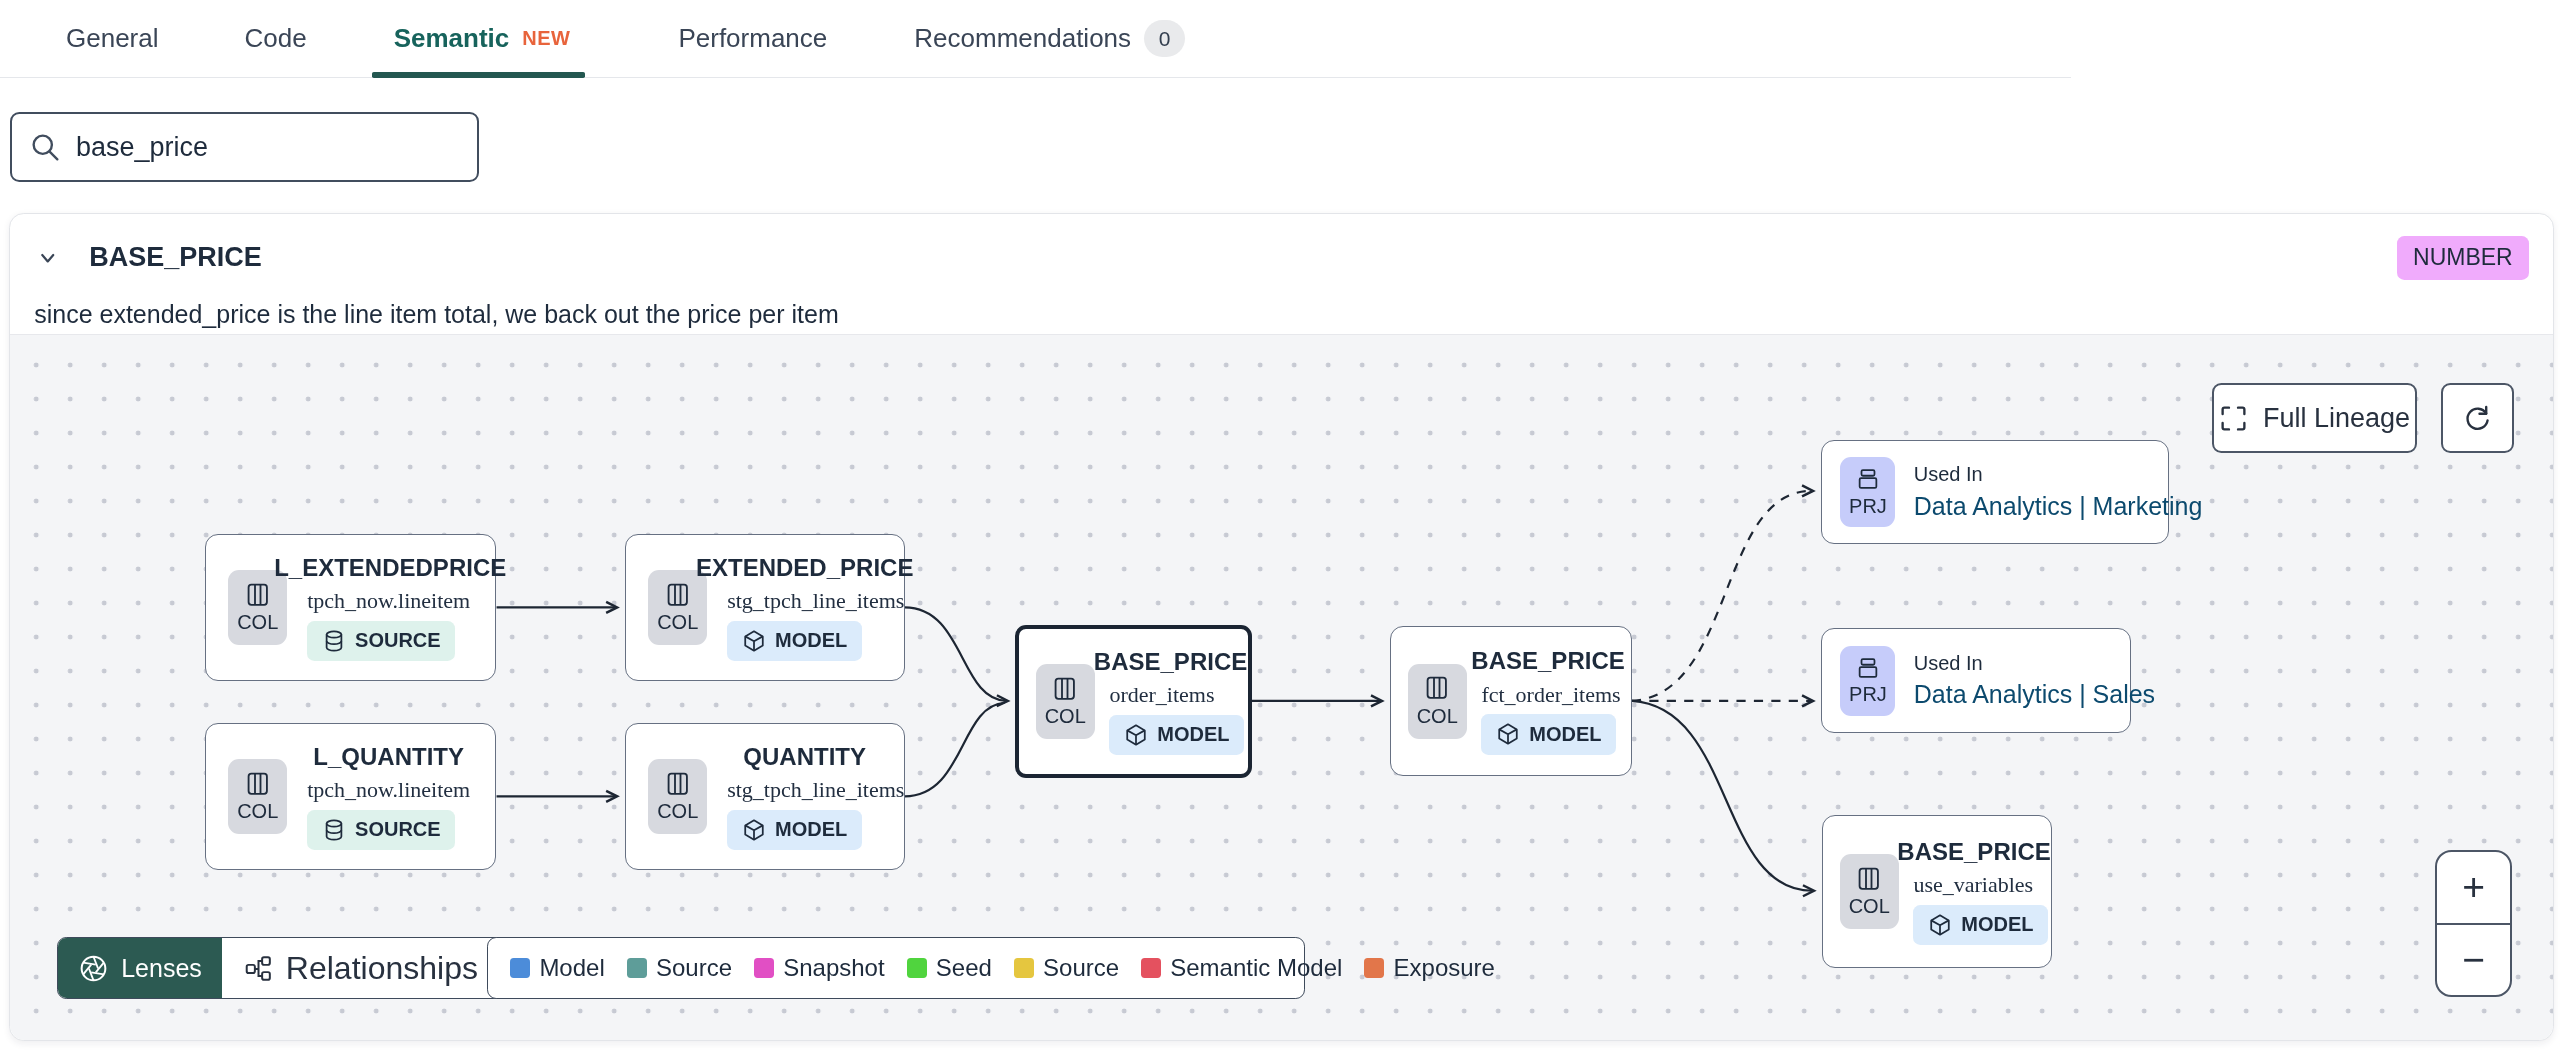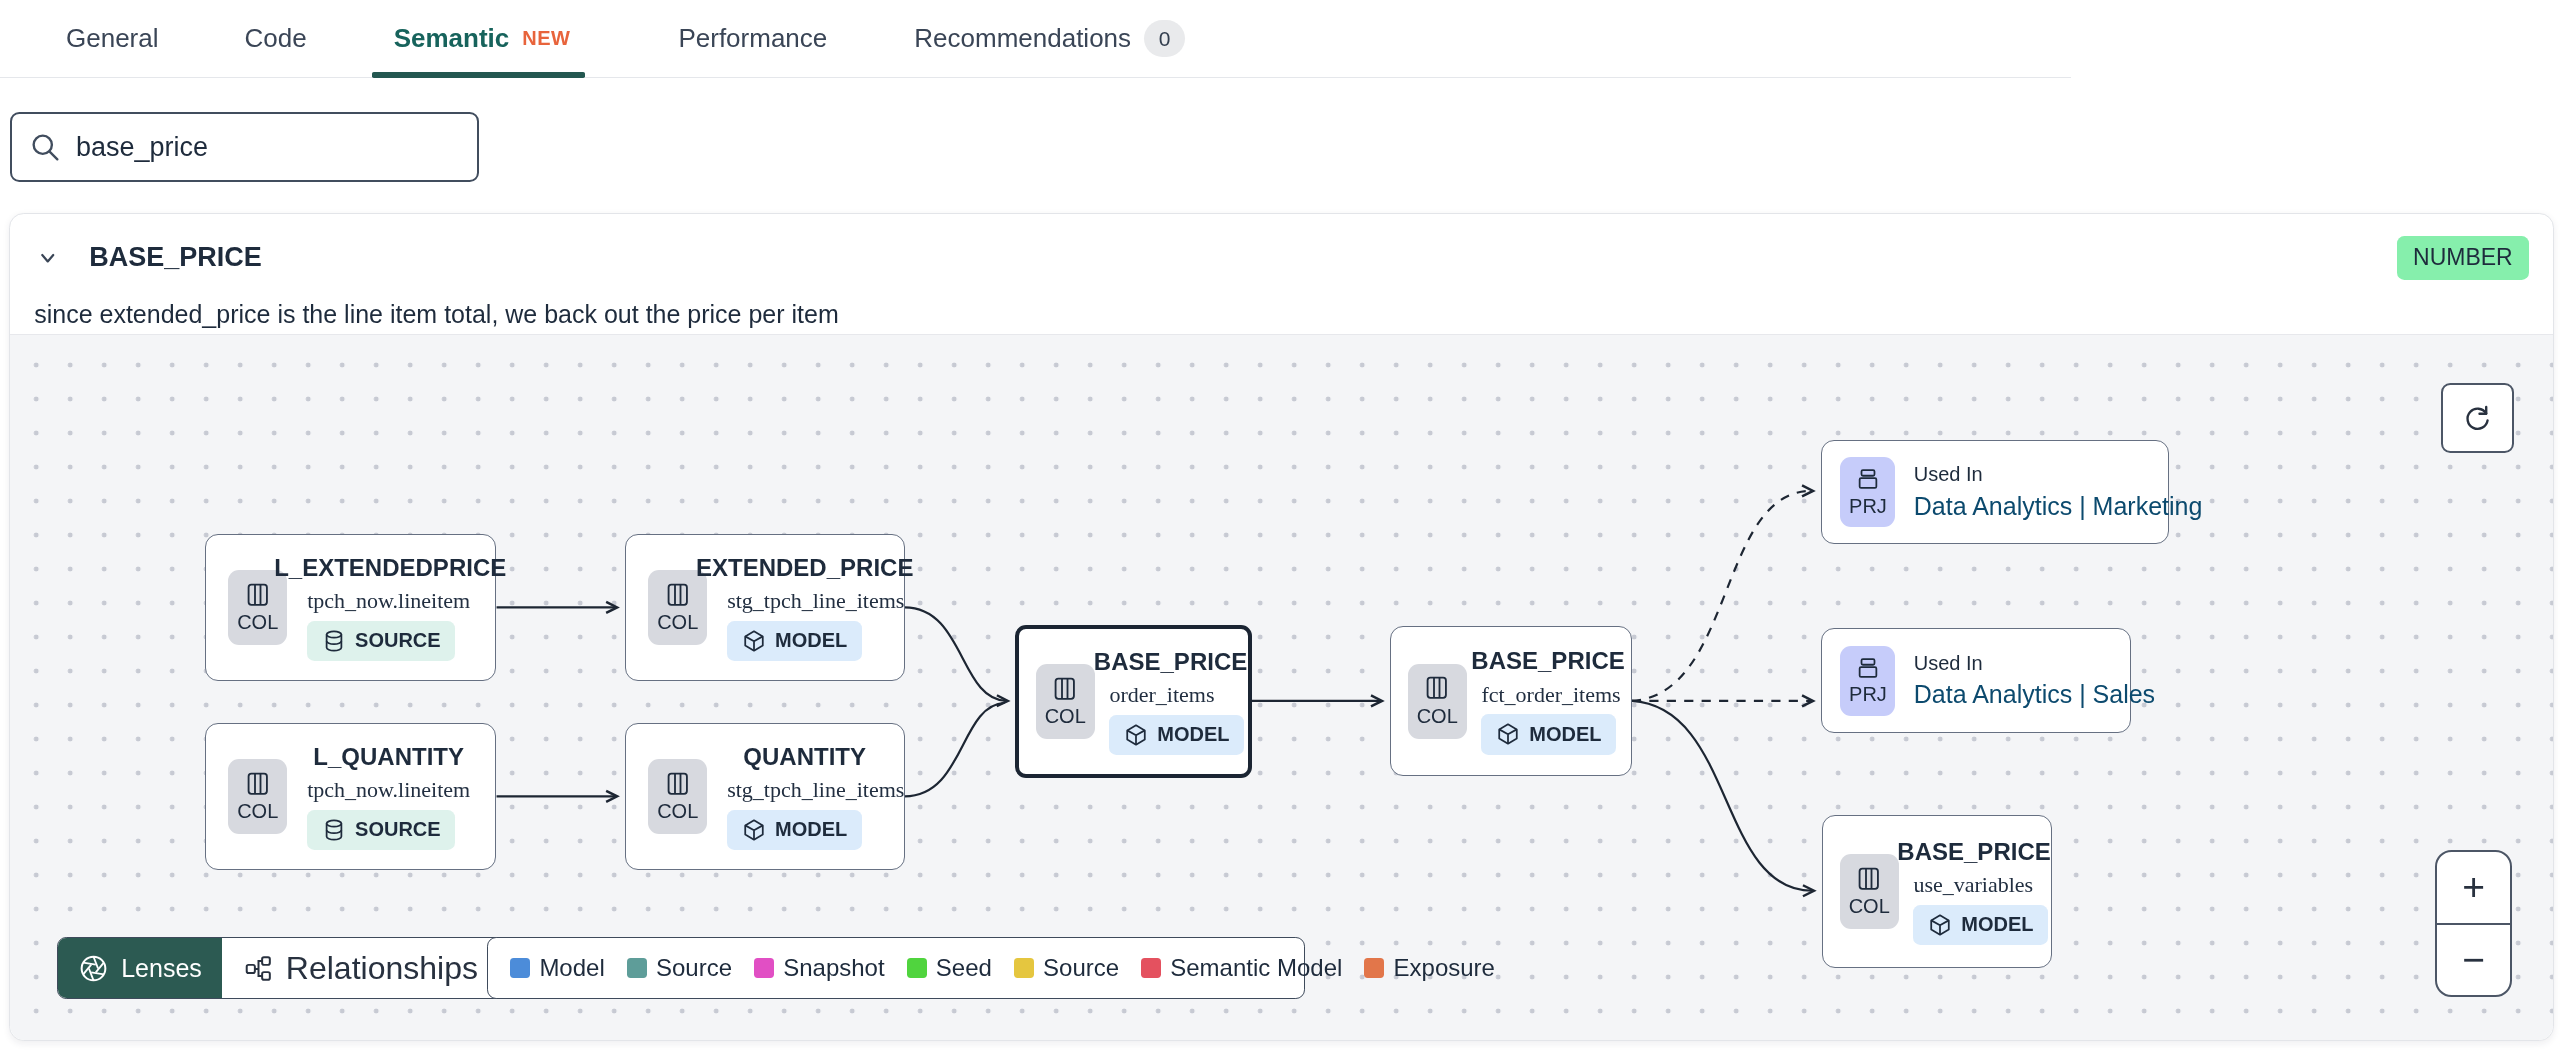--- a/index.html
+++ b/index.html
@@ -26,21 +26,21 @@
   .searchbox input { border:none; outline:none; font-size:27px; color:#1E2B3C;
                      font-family:"Liberation Sans", sans-serif; width:100%; background:transparent; }
 
   
   .card { position:absolute; left:9.2px; top:213px; width:2545px; height:828px;
           background:#fff; border:1.4px solid #E3E5E9; border-radius:14.7px;
           box-shadow:0 2.8px 7.3px rgba(25,35,55,.07); }
   .card-header { position:absolute; left:0; top:0; right:0; height:120px; padding:22px 24px 0 24px; }
   .header-row { display:flex; align-items:center; }
   .col-title { font-size:27px; font-weight:700; margin-left:27.5px; }
-  .type-badge { margin-left:auto; background:#86efac; border-radius:7.3px;
+  .type-badge { margin-left:auto; background:#f0abfc; border-radius:7.3px;
                 font-size:23px; color:#1E2B3C; padding:8.3px 16.5px; }
   .col-desc { margin-top:20px; font-size:25px; color:#1E2B3C; }
 
   
   .canvas { position:absolute; left:0; right:0; top:120px; bottom:0;
             background:#F4F5F7; border-top:0.9px solid #E7E8EC;
             border-radius:0 0 14.7px 14.7px; overflow:hidden;
             background-image:radial-gradient(circle, #C7CAD3 2.2px, transparent 2.7px);
             background-size:34px 34px; background-position:9.2px 13px; }
   .edges { position:absolute; left:0; top:0; width:2545px; height:708px; z-index:1; pointer-events:none; }
@@ -334,20 +334,26 @@
           <div class="badge" style="background: rgb(219, 235, 251);">
             <svg class="icon" width="24" height="24" viewBox="0 0 26 26">
               <path d="M13,2.5 L22.5,8 V18 L13,23.5 L3.5,18 V8 Z" fill="none" stroke="#1E2B3C" stroke-width="1.9" stroke-linejoin="round"></path>
               <path d="M3.5,8 L13,13.2 L22.5,8 M13,13.2 V23.5" fill="none" stroke="#1E2B3C" stroke-width="1.9" stroke-linejoin="round"></path>
             </svg>
             <span>MODEL</span>
           </div>
         </div>
       </div>
 
+      <div class="ctl-btn full-lineage">
+        <svg class="icon" width="29" height="29" viewBox="0 0 32 32">
+          <path d="M4,11 V6 a2,2 0 0 1 2,-2 H11 M21,4 H26 a2,2 0 0 1 2,2 V11 M28,21 V26 a2,2 0 0 1 -2,2 H21 M11,28 H6 a2,2 0 0 1 -2,-2 V21" fill="none" stroke="#28313F" stroke-width="2.6" stroke-linecap="round"></path>
+        </svg>
+        <span>Full Lineage</span>
+      </div>
       <div class="ctl-btn refresh-btn">
         <svg class="icon" width="33" height="33" viewBox="0 0 36 36">
           <path d="M27.5,12.5 A11,11 0 1 0 29,20" fill="none" stroke="#28313F" stroke-width="2.6" stroke-linecap="round"></path>
           <polyline points="27.5,5.5 27.5,12.8 20.2,12.8" fill="none" stroke="#28313F" stroke-width="2.6" stroke-linecap="round" stroke-linejoin="round"></polyline>
         </svg>
       </div>
 
       <div class="zoomctl">
         <div class="zbtn">+</div>
         <div class="zbtn">−</div>

